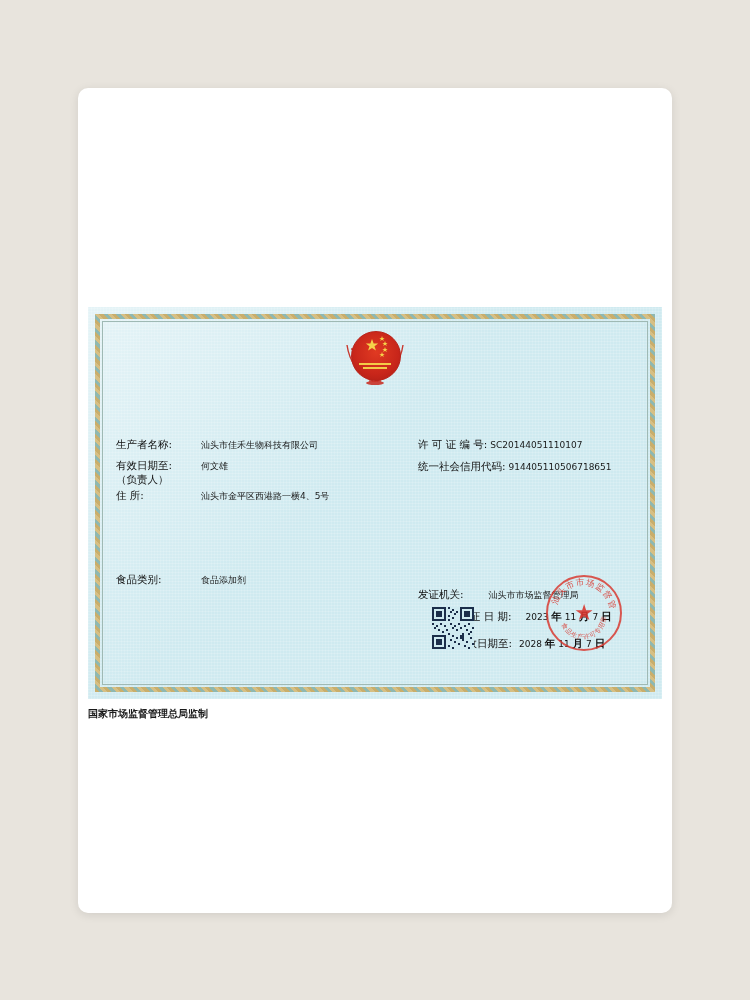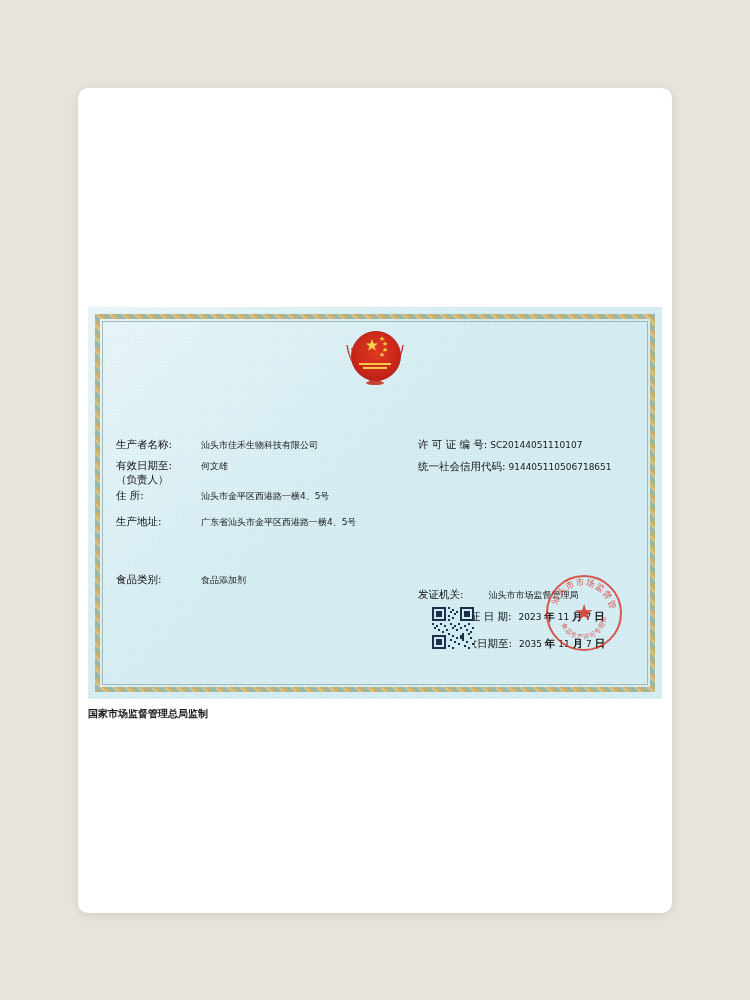--- a/index.html
+++ b/index.html
@@ -251,24 +251,20 @@
 
   <div class="field" id="f-responsible">
     <span class="flabel">（负责人）</span>
   </div>
 
   <div class="field" id="f-address">
     <span class="flabel lbl-col">住    所:</span>
     <span class="fvalue">汕头市金平区西港路一横4、5号</span>
   </div>
 
-  <div class="field" id="f-prod-address">
-    <span class="flabel lbl-col">生产地址:</span>
-    <span class="fvalue">广东省汕头市金平区西港路一横4、5号</span>
-  </div>
 
   <div class="field" id="f-food-type">
     <span class="flabel lbl-col">食品类别:</span>
     <span class="fvalue">食品添加剂</span>
   </div>
 
   <div class="field" id="f-license-no">
     <span class="flabel rlbl">许 可 证 编 号:</span>
     <span class="fvalue">SC20144051110107</span>
   </div>
@@ -278,31 +274,31 @@
     <span class="fvalue">914405110506718651</span>
   </div>
 
   <div class="field" id="f-issuer">
     <span class="flabel rlbl">发证机关:</span>
     <span class="fvalue" style="margin-left:22px;">汕头市市场监督管理局</span>
   </div>
 
   <div class="field" id="f-issue-date">
     <span class="flabel">发 证 日 期:</span>
-    <span class="datenum" style="margin-left:4px;">2023</span>
+    <span class="datenum" style="margin-left:11px;">2023</span>
     <span class="datechar">年</span>
     <span class="datenum">11</span>
     <span class="datechar">月</span>
     <span class="datenum">7</span>
     <span class="datechar">日</span>
   </div>
 
   <div class="field" id="f-expiry-date">
     <span class="flabel">有效日期至:</span>
-    <span class="datenum" style="margin-left:4px;">2035</span>
+    <span class="datenum" style="margin-left:4px;">2028</span>
     <span class="datechar">年</span>
     <span class="datenum">11</span>
     <span class="datechar">月</span>
     <span class="datenum">7</span>
     <span class="datechar">日</span>
   </div>
 
   <div id="qr-code">
     <svg viewBox="0 0 21 21" width="42" height="42" xmlns="http://www.w3.org/2000/svg" shape-rendering="crispEdges">
       <rect width="21" height="21" fill="#cfeaf0"></rect>

